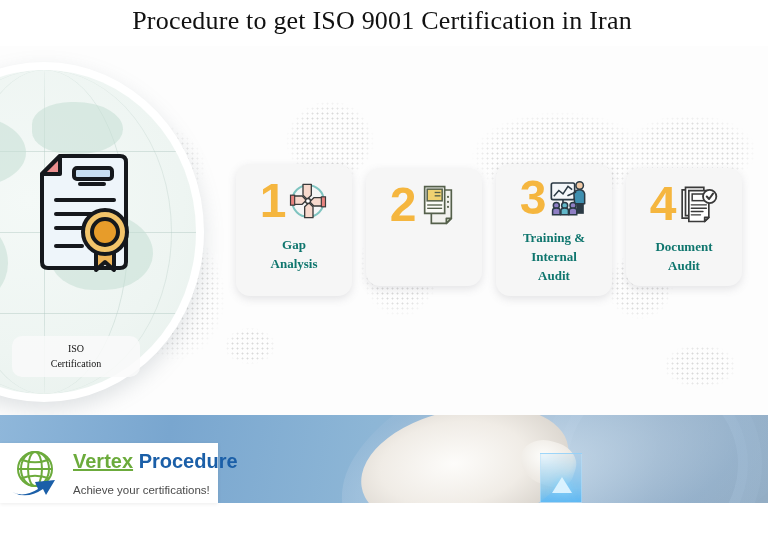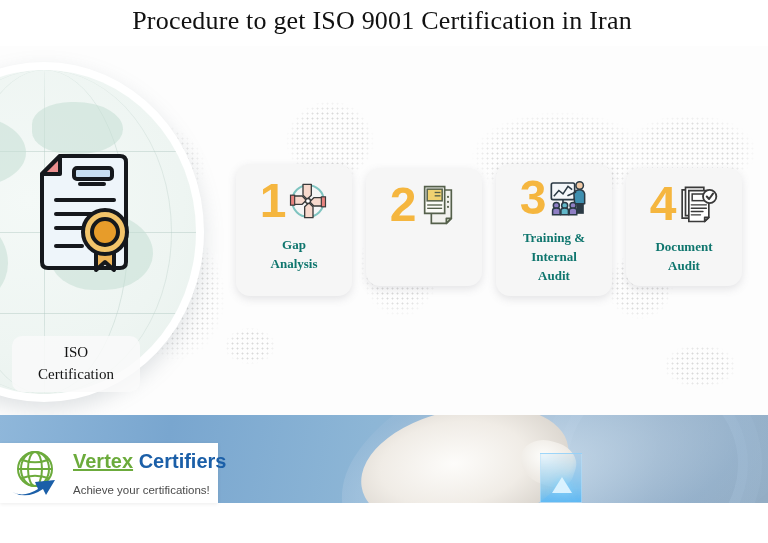--- a/index.html
+++ b/index.html
@@ -83,21 +83,21 @@
   #cert-icon {
     position:absolute; left:150px; top:90px;
     width:106px; height:120px;
   }
   #iso-label {
     position:absolute; left:128px; top:274px;
     width:128px; padding:6px 4px;
     border-radius:10px;
     background:rgba(250,250,250,0.82);
     text-align:center;
-    font-size:15px; line-height:1.45; color:#141414;
+    font-size:10px; line-height:1.45; color:#141414;
     font-family:"Liberation Serif", serif;
   }
 
   
   #steps {
     position:absolute; left:236px; top:164px;
     width:524px; height:140px;
     display:flex; align-items:flex-start; gap:14px;
   }
   .step-card {
@@ -353,17 +353,17 @@
       <ellipse cx="27" cy="21" rx="7" ry="17"></ellipse>
       <ellipse cx="27" cy="21" rx="14" ry="17"></ellipse>
       <line x1="10" y1="21" x2="44" y2="21"></line>
       <path d="M12.5 11.5 Q27 17 41.5 11.5"></path>
       <path d="M12.5 30.5 Q27 25 41.5 30.5"></path>
     </g>
     <path d="M4 44 Q16 50 30 41 L27 34 L47 32 L38 47 L35 41 Q19 52 4 44 Z" fill="#1b5fa8"></path>
   </svg>
   <div id="logo-text">
     <div id="logo-title">
-      <span class="w1">Vertex</span><span> </span><span class="w2">Certifiers</span>
+      <span class="w1">Vertex</span><span> </span><span class="w2">Procedure</span>
     </div>
     <div id="logo-tag">Achieve your certifications!</div>
   </div>
 </div>
 
 </body></html>

